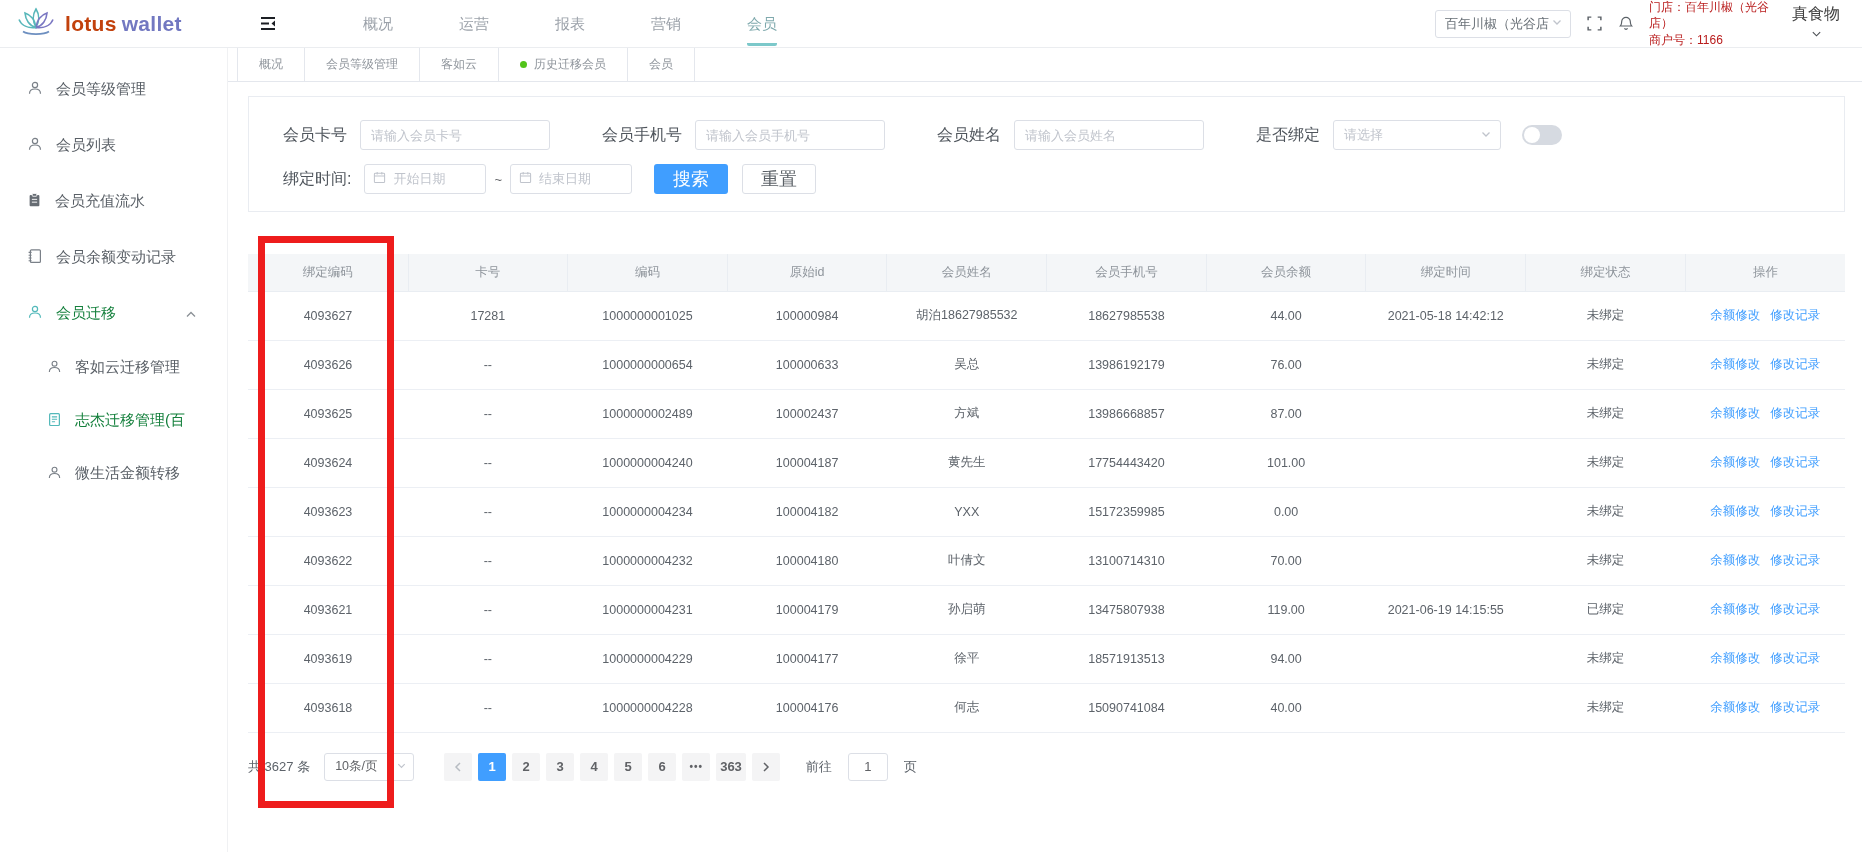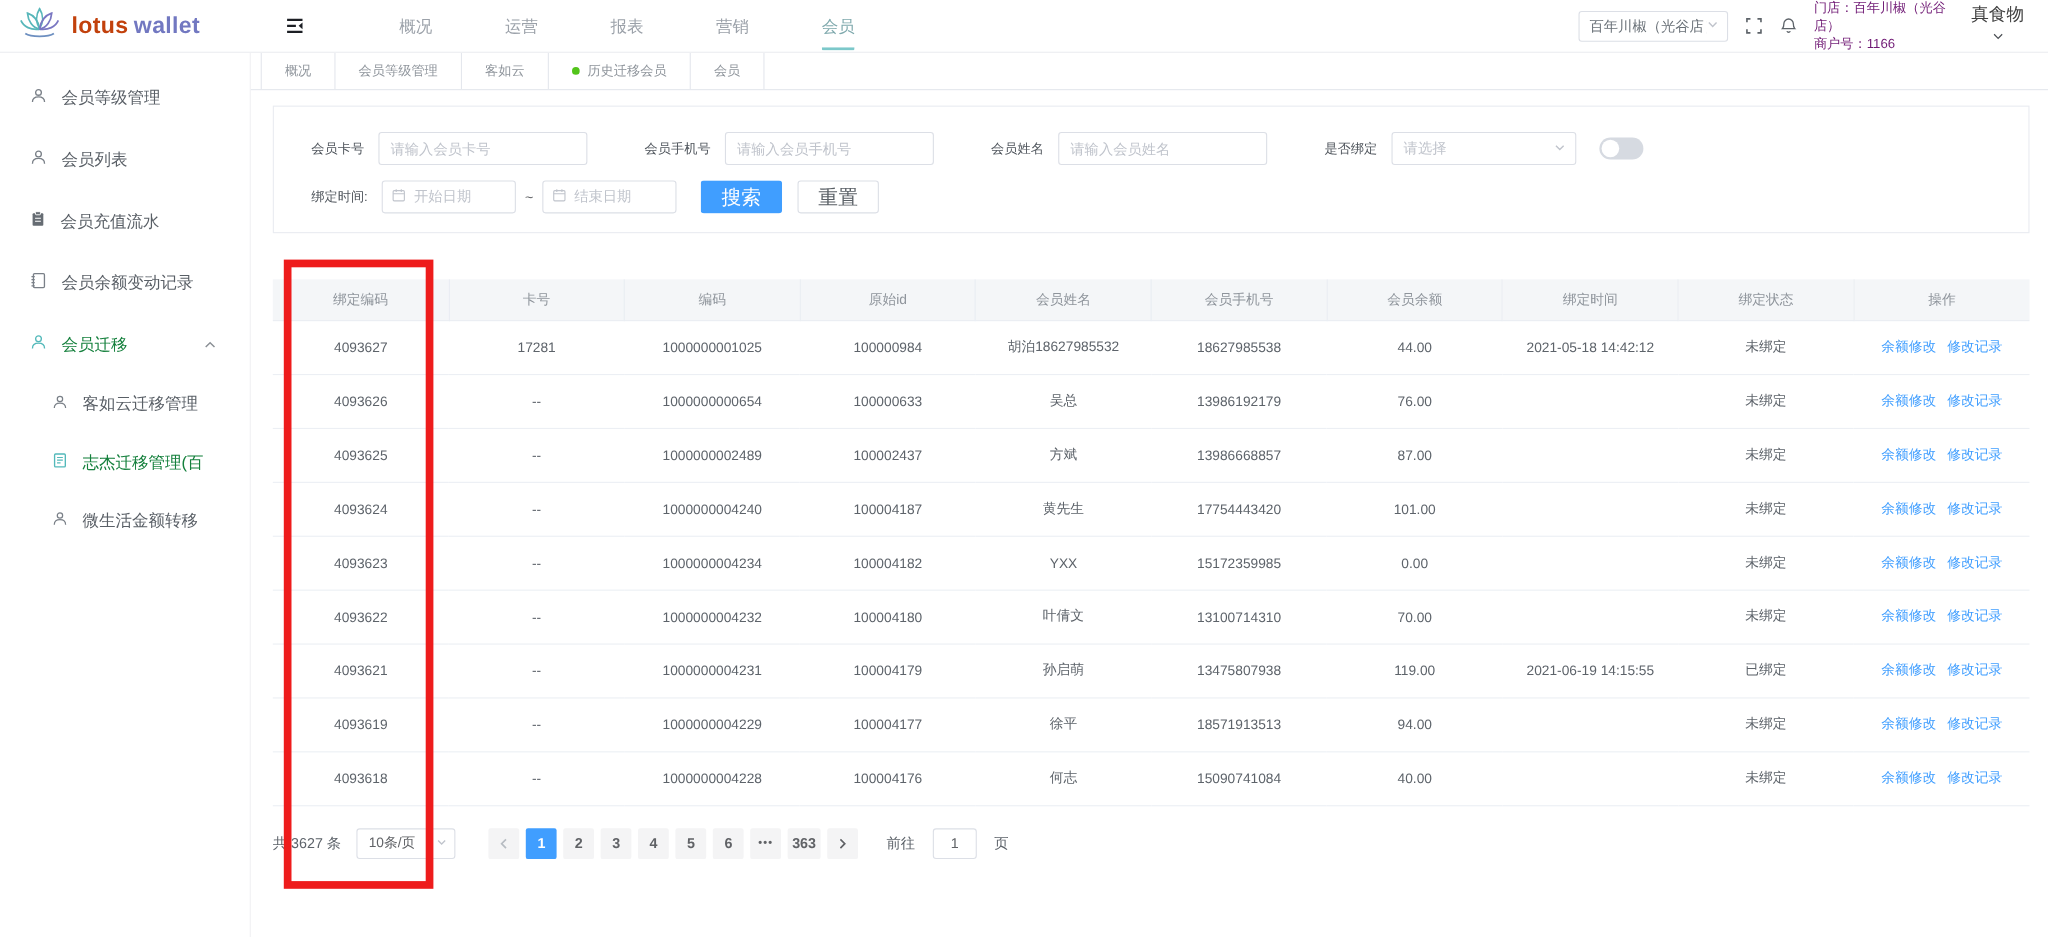--- a/index.html
+++ b/index.html
@@ -17,21 +17,21 @@
   .topnav { display:flex; margin-left:52px; }
   .topnav-item { font-size:15px; color:#9ba1a9; padding:13px 0 9px; margin:0 33px;
     border-bottom:3px solid transparent; cursor:pointer; }
   .topnav-item.active { color:#7fa9ad; border-bottom-color:#7cc8ca; border-radius:0 0 2px 2px; }
   .header-right { margin-left:auto; display:flex; align-items:center; gap:15px; }
   .store-select { width:136px; height:28px; border:1px solid #dcdfe6; border-radius:3px;
     display:flex; align-items:center; padding:0 7px 0 9px; font-size:13px; color:#697077;
     background:#fff; cursor:pointer; }
   .store-select .sel-text { flex:1; white-space:nowrap; overflow:hidden; }
   .icon-btn { display:flex; align-items:center; cursor:pointer; }
-  .store-info { width:128px; font-size:12px; color:#701a75; line-height:1.35; }
+  .store-info { width:128px; font-size:12px; color:#b91c1c; line-height:1.35; }
   .account { text-align:center; font-size:16px; color:#404040; cursor:pointer; line-height:1.1; }
   .account .acc-caret { display:block; margin-top:1px; }
 
   
   .body-row { display:flex; height:804px; }
   .sidebar { width:228px; border-right:1px solid #f0f1f3; padding-top:13px; flex-shrink:0; }
   .side-item { display:flex; align-items:center; gap:13px; height:56px; padding-left:27px;
     font-size:15px; color:#595f66; cursor:pointer; white-space:nowrap; overflow:hidden; }
   .side-item.sub { padding-left:47px; height:53px; }
   .side-item.active { color:#15803d; }
@@ -46,21 +46,21 @@
   .tab:first-child { border-left:1px solid #e4e7ed; }
   .tab-dot { width:7px; height:7px; border-radius:50%; background:#52c41a; }
 
   .content { flex:1; padding:14px 17px 0 20px; position:relative; }
 
   
   .filter-panel { border:1px solid #e9ecf1; padding:23px 10px 17px 34px; background:#fff; }
   .f-row { display:flex; align-items:center; }
   .f-row + .f-row { margin-top:14px; }
   .f-group { display:flex; align-items:center; margin-right:52px; }
-  .f-label { font-size:12px; color:#4f555c; margin-right:13px; white-space:nowrap; }
+  .f-label { font-size:16px; color:#4f555c; margin-right:13px; white-space:nowrap; }
   .text-input { width:190px; height:30px; border:1px solid #dcdfe6; border-radius:3px;
     padding:0 10px; font-size:13px; color:#606266; outline:none;
     font-family:"Liberation Sans","DejaVu Sans",sans-serif; }
   .text-input::placeholder { color:#c0c4cc; }
   .fake-select { width:168px; height:30px; border:1px solid #dcdfe6; border-radius:3px;
     display:flex; align-items:center; padding:0 8px 0 10px; font-size:13px; color:#c0c4cc;
     cursor:pointer; background:#fff; }
   .fake-select .sel-text { flex:1; }
   .switch { width:40px; height:20px; border-radius:10px; background:#d6dae1; margin-left:21px;
     position:relative; cursor:pointer; flex-shrink:0; }

